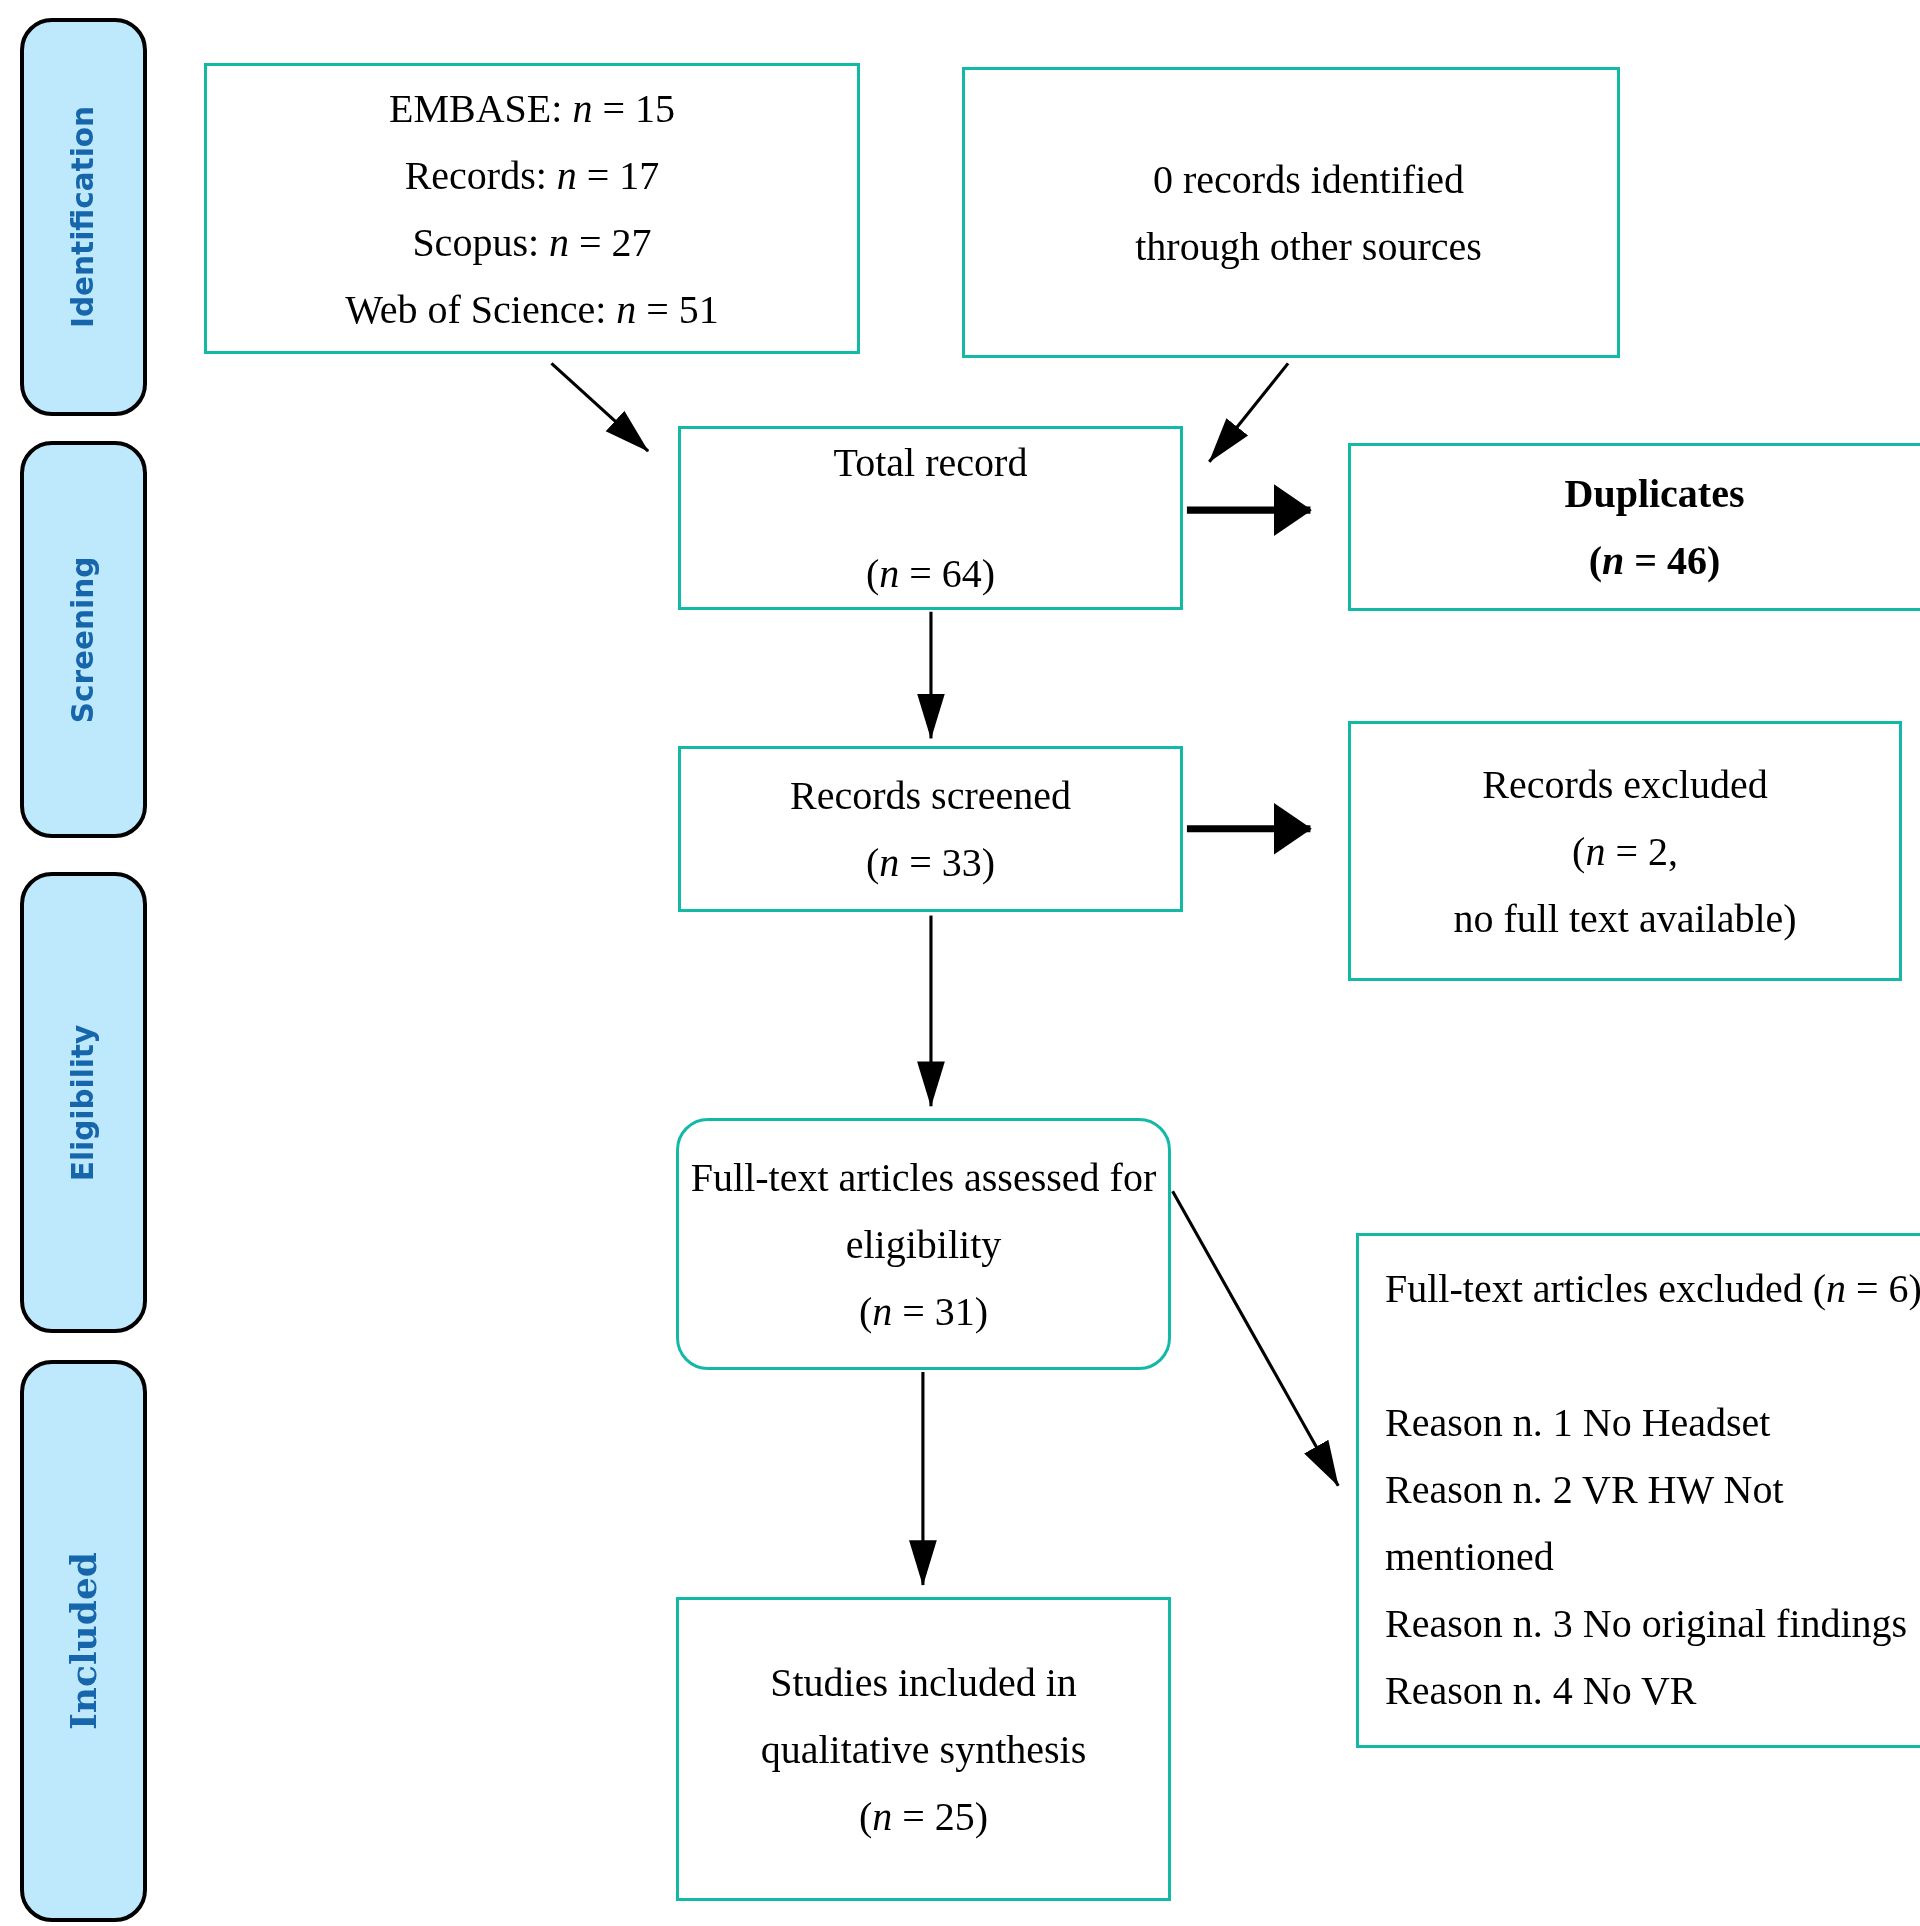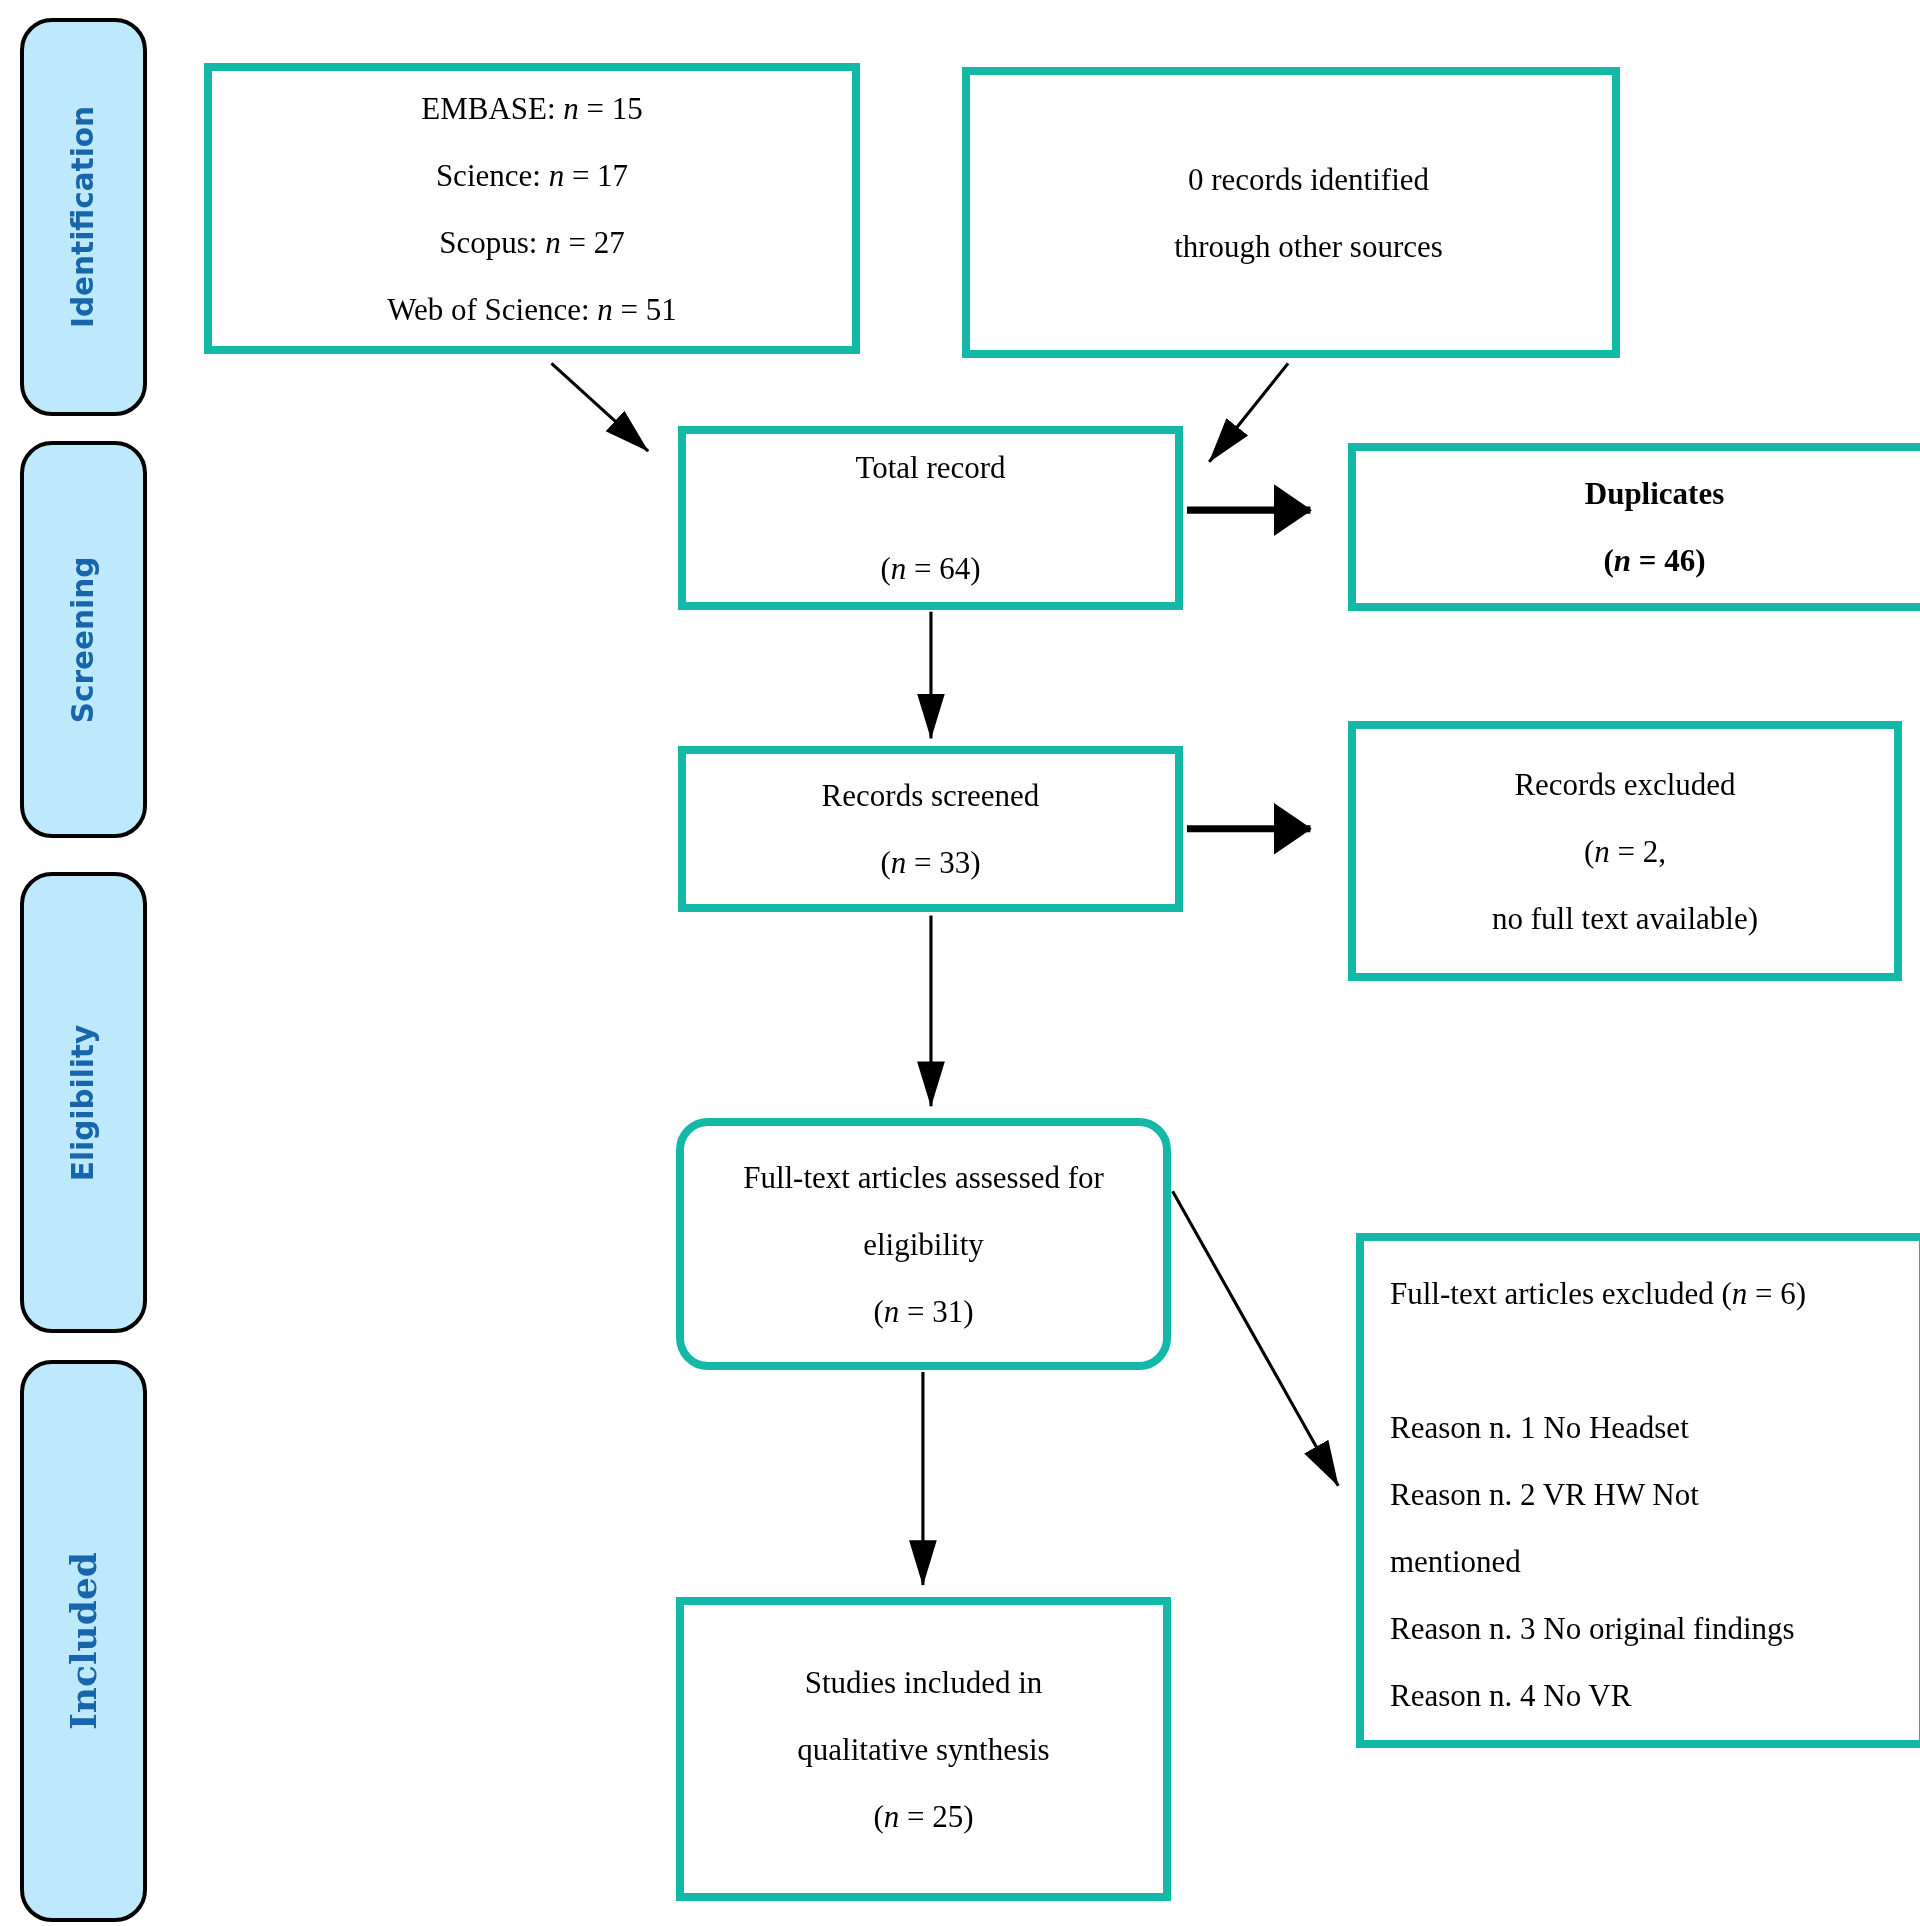--- a/index.html
+++ b/index.html
@@ -19,24 +19,24 @@
     transform:rotate(-90deg);white-space:nowrap;
     font-family:"DejaVu Sans","Liberation Sans",sans-serif;
     font-weight:bold;font-size:29.5px;color:#1766ac;
   }
   .stage.serif-label .rot{
     font-family:"DejaVu Serif","Liberation Serif",serif;
     font-size:36px;
   }
   
   .box{
-    position:absolute;border:8px solid #14b8a6;background:#fff;
+    position:absolute;border:3px solid #14b8a6;background:#fff;
     box-sizing:border-box;
     display:flex;flex-direction:column;justify-content:center;align-items:center;
-    text-align:center;font-size:31px;line-height:67px;
+    text-align:center;font-size:40px;line-height:67px;
   }
   .box .line{min-height:67px;white-space:nowrap;}
   .box.align-left{
     justify-content:flex-start;align-items:flex-start;text-align:left;
     padding:19px 12.5px 0 26px;
   }
   i.nvar{font-style:italic;}
   svg.arrows{position:absolute;left:0;top:0;width:1921px;height:1926px;}
 </style>
 </head>
@@ -71,21 +71,21 @@
     <line x1="2652" y1="1140" x2="2928" y2="1140" stroke="#000" stroke-width="16" marker-end="url(#ah-thick)"></line>
     <line x1="2080" y1="1367" x2="2080" y2="1650" stroke="#000" stroke-width="7" marker-end="url(#ah-thin)"></line>
     <line x1="2652" y1="1852" x2="2928" y2="1852" stroke="#000" stroke-width="16" marker-end="url(#ah-thick)"></line>
     <line x1="2080" y1="2046" x2="2080" y2="2472" stroke="#000" stroke-width="7" marker-end="url(#ah-thin)"></line>
     <line x1="2620" y1="2662" x2="2990" y2="3320" stroke="#000" stroke-width="7" marker-end="url(#ah-thin)"></line>
     <line x1="2062" y1="3066" x2="2062" y2="3542" stroke="#000" stroke-width="7" marker-end="url(#ah-thin)"></line>
   </svg>
 
   <div class="box" style="left:204px;top:63px;width:656px;height:291px;">
     <div class="line"><span>EMBASE: </span><i class="nvar">n</i><span> = 15</span></div>
-    <div class="line"><span>Science: </span><i class="nvar">n</i><span> = 17</span></div>
+    <div class="line"><span>Records: </span><i class="nvar">n</i><span> = 17</span></div>
     <div class="line"><span>Scopus: </span><i class="nvar">n</i><span> = 27</span></div>
     <div class="line"><span>Web of Science: </span><i class="nvar">n</i><span> = 51</span></div>
   </div>
 
   <div class="box" style="left:962px;top:67px;width:658px;height:291px;padding-left:35px;">
     <div class="line"><span>0 records identified</span></div>
     <div class="line"><span>through other sources</span></div>
   </div>
 
   <div class="box" style="left:678px;top:426px;width:505px;height:184px;justify-content:space-between;">

